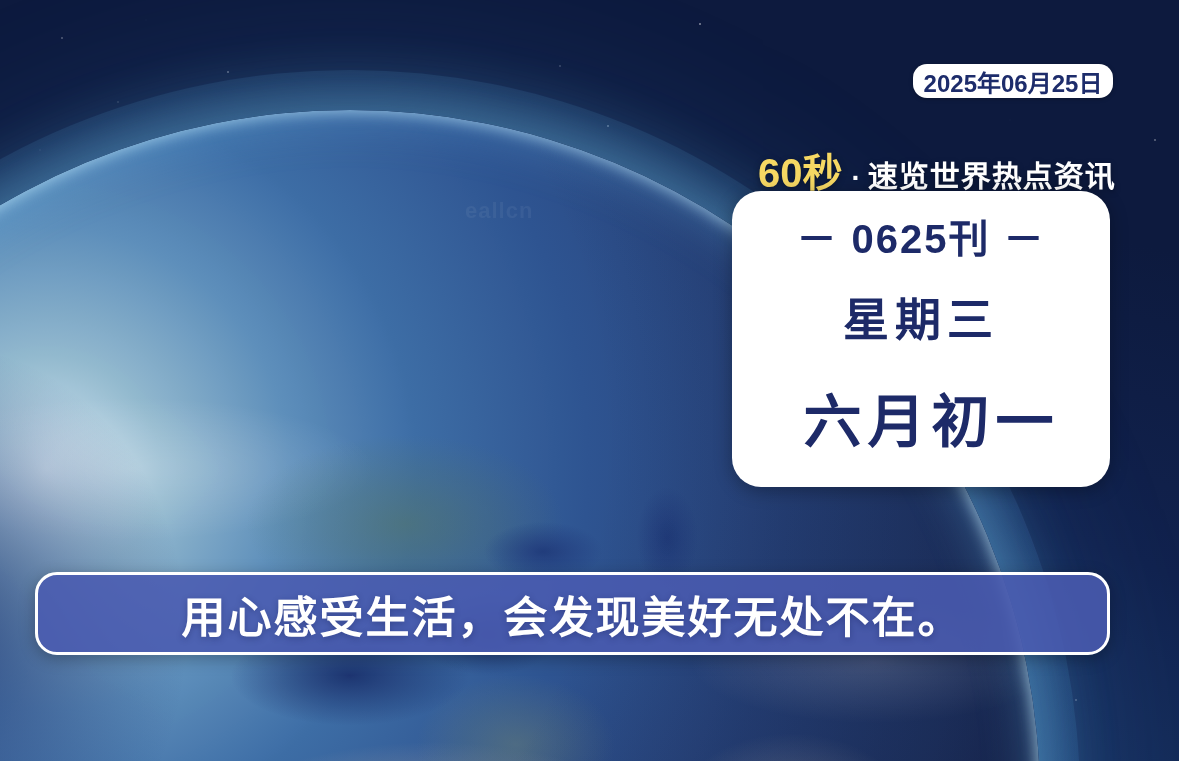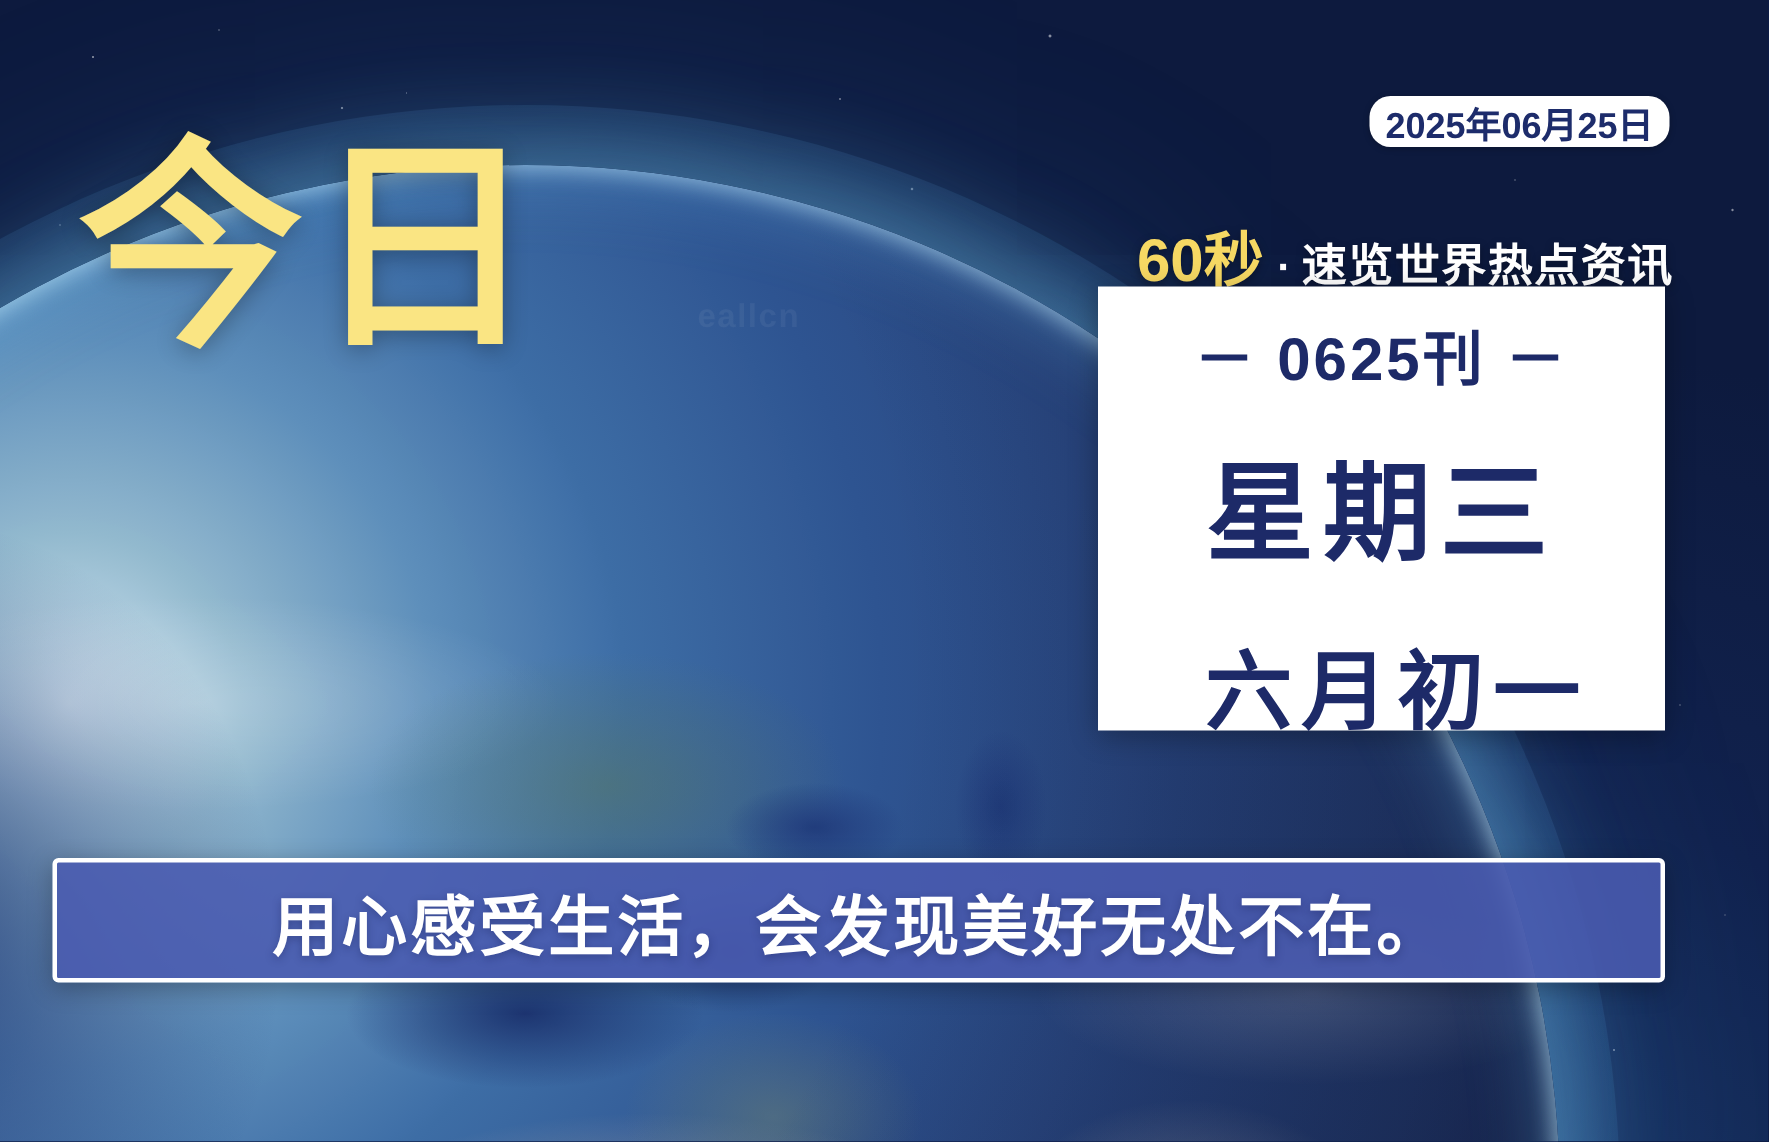--- a/index.html
+++ b/index.html
@@ -243,29 +243,30 @@
     height: 296px;
     background: #ffffff;
     box-shadow: 0 4px 18px rgba(0,0,0,0.30);
     display: flex;
     flex-direction: column;
     align-items: center;
     justify-content: flex-start;
     padding-top: 16px;
     box-sizing: border-box;
     color: #1d2a68;
+    border-radius: 29px;
   }
   .info-card .issue {
     font-size: 40px;
     font-weight: 700;
     letter-spacing: 2px;
     white-space: nowrap;
   }
   .info-card .weekday {
-    font-size: 72px;
+    font-size: 46px;
     font-weight: 900;
     letter-spacing: 6px;
     margin-top: 18px;
     white-space: nowrap;
   }
   .info-card .lunar {
     font-size: 58px;
     font-weight: 900;
     letter-spacing: 6px;
     margin-top: 26px;
@@ -276,21 +277,21 @@
   
   .quote-banner {
     position: absolute;
     left: 35px;
     top: 572px;
     width: 1075px;
     height: 83px;
     box-sizing: border-box;
     background: rgba(74,91,176,0.88);
     border: 3px solid #ffffff;
-    border-radius: 4px;
+    border-radius: 22px;
     display: flex;
     align-items: center;
     justify-content: center;
     box-shadow: 0 4px 16px rgba(0,0,0,0.28);
   }
   .quote-banner .quote-text {
     font-size: 44px;
     font-weight: 700;
     color: #ffffff;
     letter-spacing: 2px;
@@ -308,21 +309,20 @@
   <div class="earth-glow"></div>
   <div class="earth-wrap">
     <div class="earth-surface"></div>
     <div class="earth-shadow"></div>
     <div class="earth-rim"></div>
   </div>
 
   <div class="watermark">eallcn</div>
 
   <div class="headline">
-    <span class="line line1">今日</span>
   </div>
 
   <div class="date-badge">
     <span>2025年06月25日</span>
   </div>
 
   <div class="tagline">
     <span class="secs">60秒</span>
     <span class="dot">·</span>
     <span class="desc">速览世界热点资讯</span>

